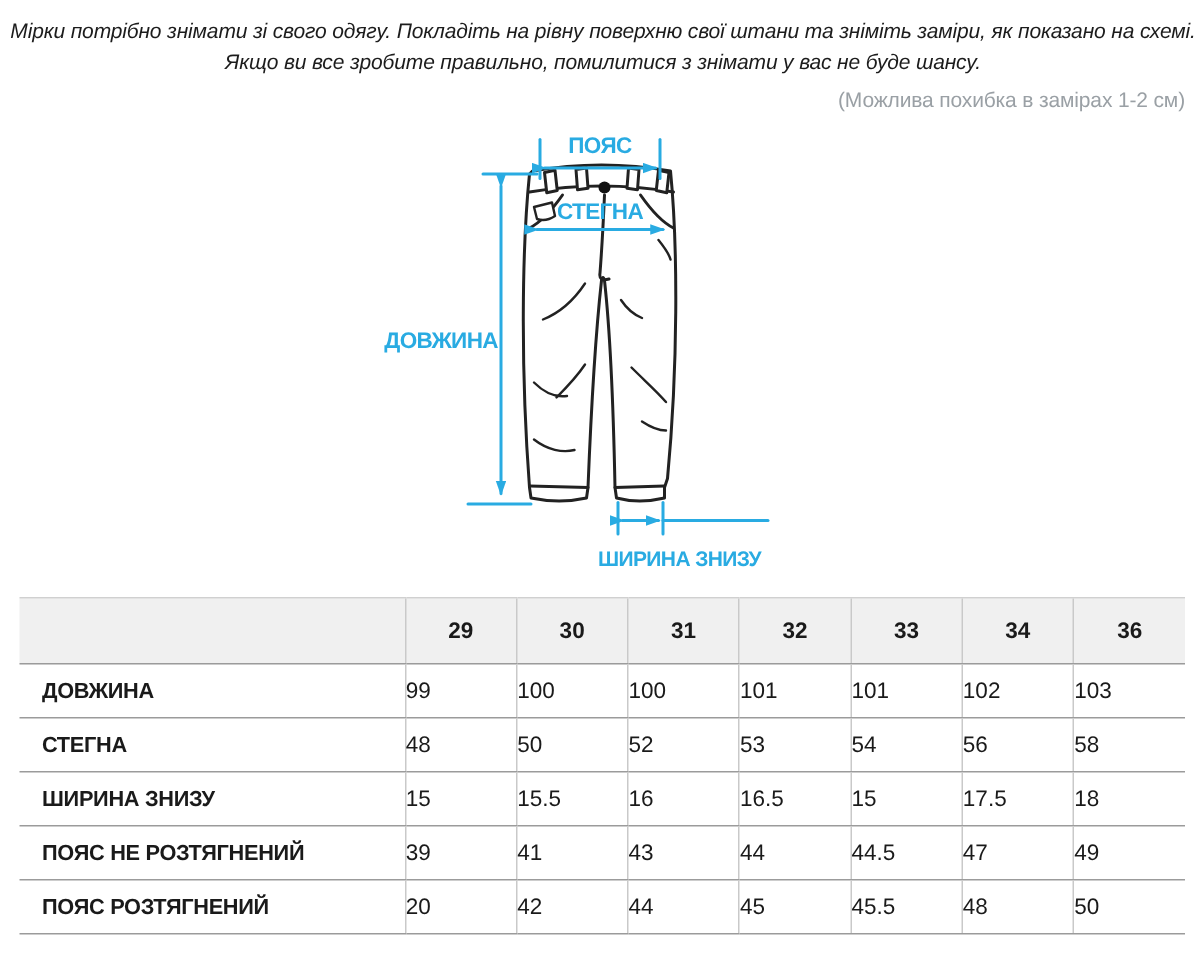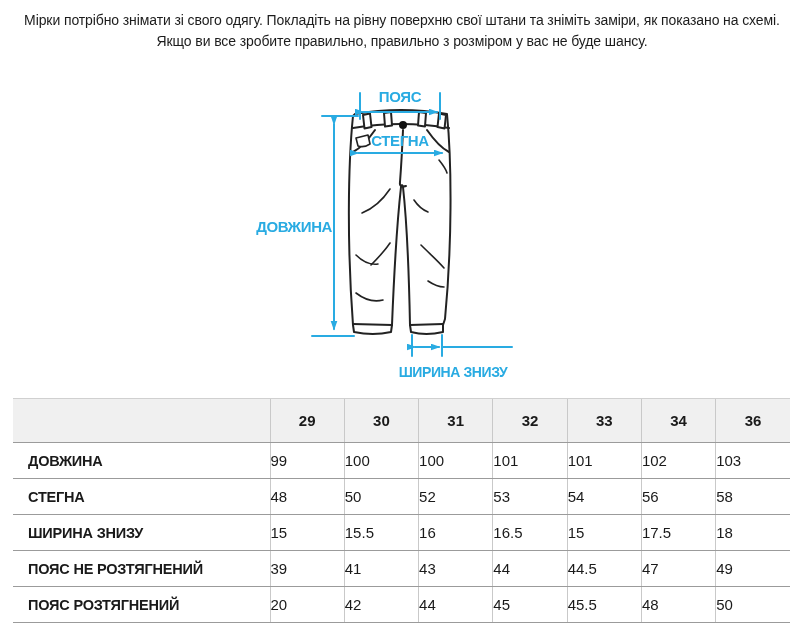--- a/index.html
+++ b/index.html
@@ -2,21 +2,21 @@
 <html style="--accent: #29abe2;"><head>
 <meta charset="utf-8">
 <style>
   :root { --accent:#29abe2; --ink:#222222; }
   * { box-sizing:border-box; margin:0; padding:0; }
   html,body { background:#ffffff; }
   .page {
     position:relative; width:800px; height:635px; background:#fff;
     font-family:"Liberation Sans","DejaVu Sans",sans-serif; color:#1d1d1d; overflow:hidden;
   }
-  .intro { position:absolute; top:10px; left:4px; right:0; text-align:center; }
+  .intro { position:absolute; top:10px; left:4px; right:0; text-align:center;font-style:italic; }
   .intro p { font-size:14px; line-height:21px; color:#1c1c1c; white-space:nowrap; letter-spacing:-0.1px; }
   .note { position:absolute; top:58px; right:10px; font-size:14px; color:#9aa0a5; letter-spacing:-0.1px; }
   .diagram { position:absolute; left:240px; top:85px; width:330px; height:308px; }
   .dim-label { fill:var(--accent); font-family:"Liberation Sans","DejaVu Sans",sans-serif;
                font-weight:bold; letter-spacing:-0.4px; }
   .size-table {
     position:absolute; left:13px; top:398px; width:777px;
     border-collapse:collapse; table-layout:fixed; font-size:15px; color:#1a1a1a;
   }
   .size-table thead th {
@@ -29,23 +29,24 @@
   .size-table tbody th { text-align:left; padding-left:15px; font-size:14.5px; font-weight:bold; letter-spacing:-0.2px; }
   .size-table td { font-weight:normal; }
 </style>
 </head>
 <body>
 
 <div class="page">
 
   <div class="intro">
     <p>Мірки потрібно знімати зі свого одягу. Покладіть на рівну поверхню свої штани та зніміть заміри, як показано на схемі.</p>
-    <p>Якщо ви все зробите правильно, правильно з розміром у вас не буде шансу.</p>
+    <p>Якщо ви все зробите правильно, помилитися з знімати у вас не буде шансу.</p>
   </div>
 
+  <div class="note">(Можлива похибка в замірах 1-2 см)</div>
 
   <div class="diagram">
     <svg width="330" height="308" viewBox="0 0 330 308" fill="none" stroke-linecap="round" stroke-linejoin="round">
       <defs>
         <marker id="ah" markerWidth="12" markerHeight="10" refX="8.5" refY="3.5" orient="auto" markerUnits="userSpaceOnUse">
           <path d="M0,0 L10,3.5 L0,7 Z" style="fill:var(--accent)" stroke="none"></path>
         </marker>
       </defs>
 
       <g stroke="#222" stroke-width="2" fill="#ffffff">

